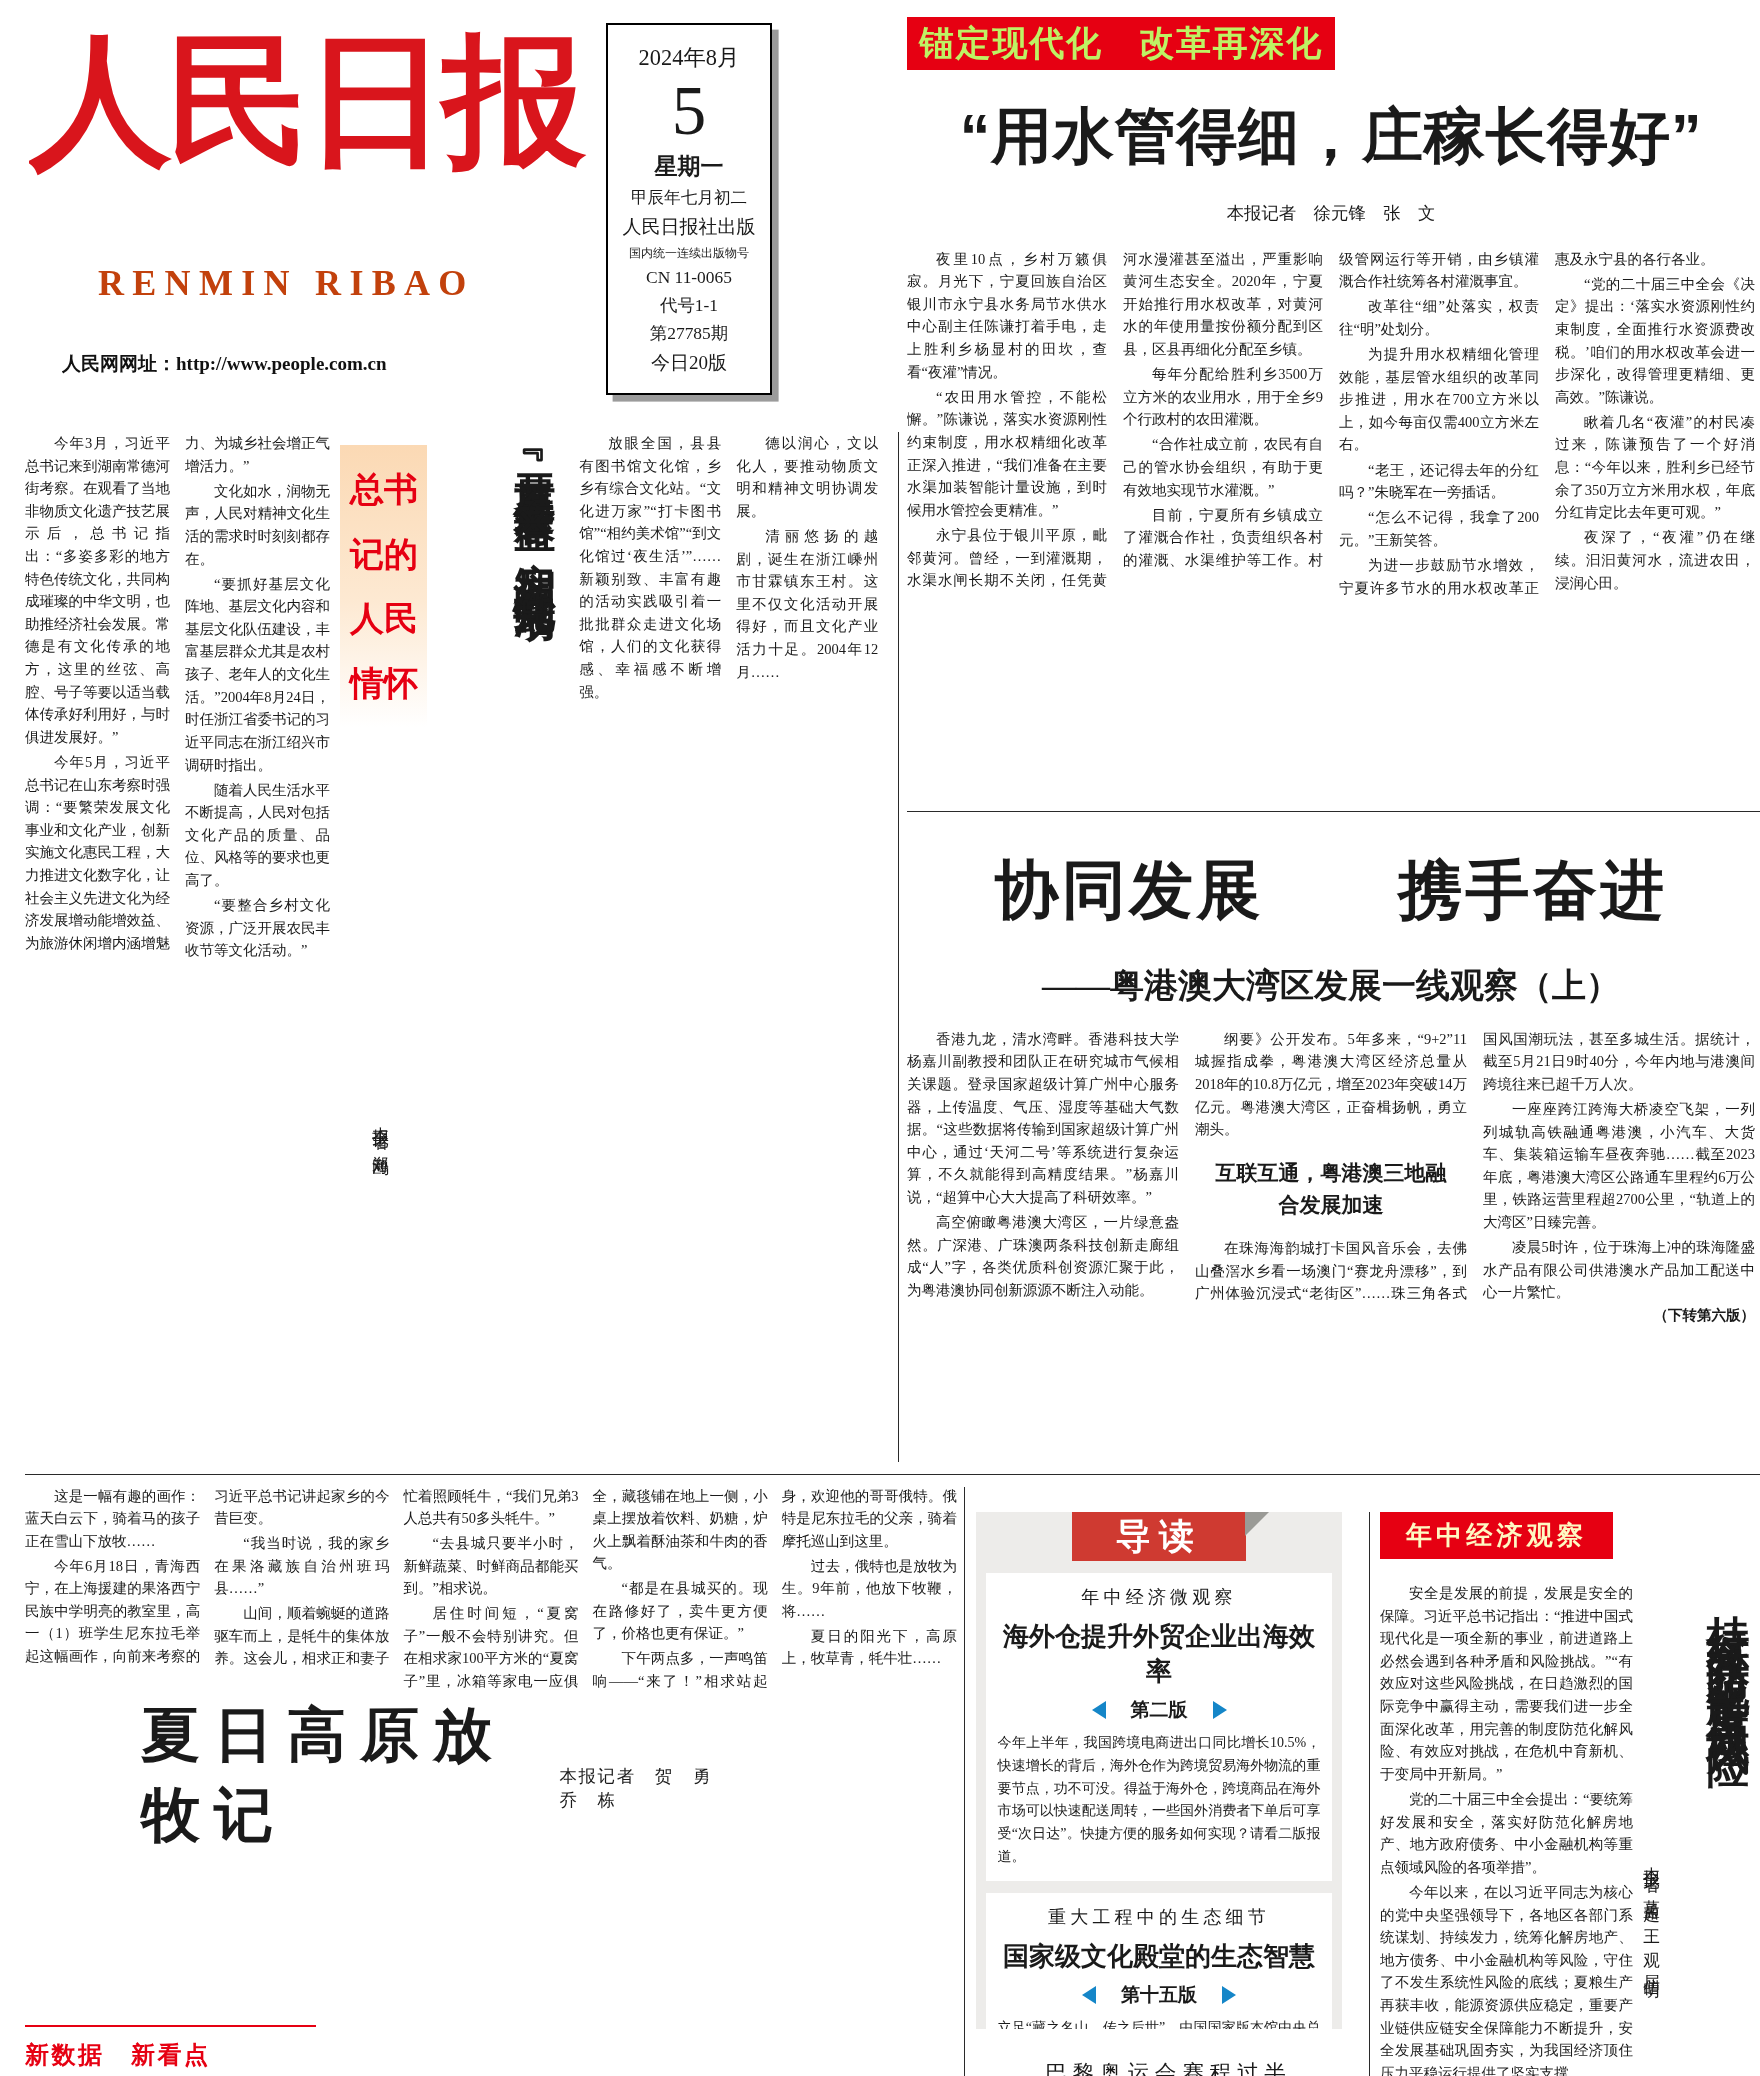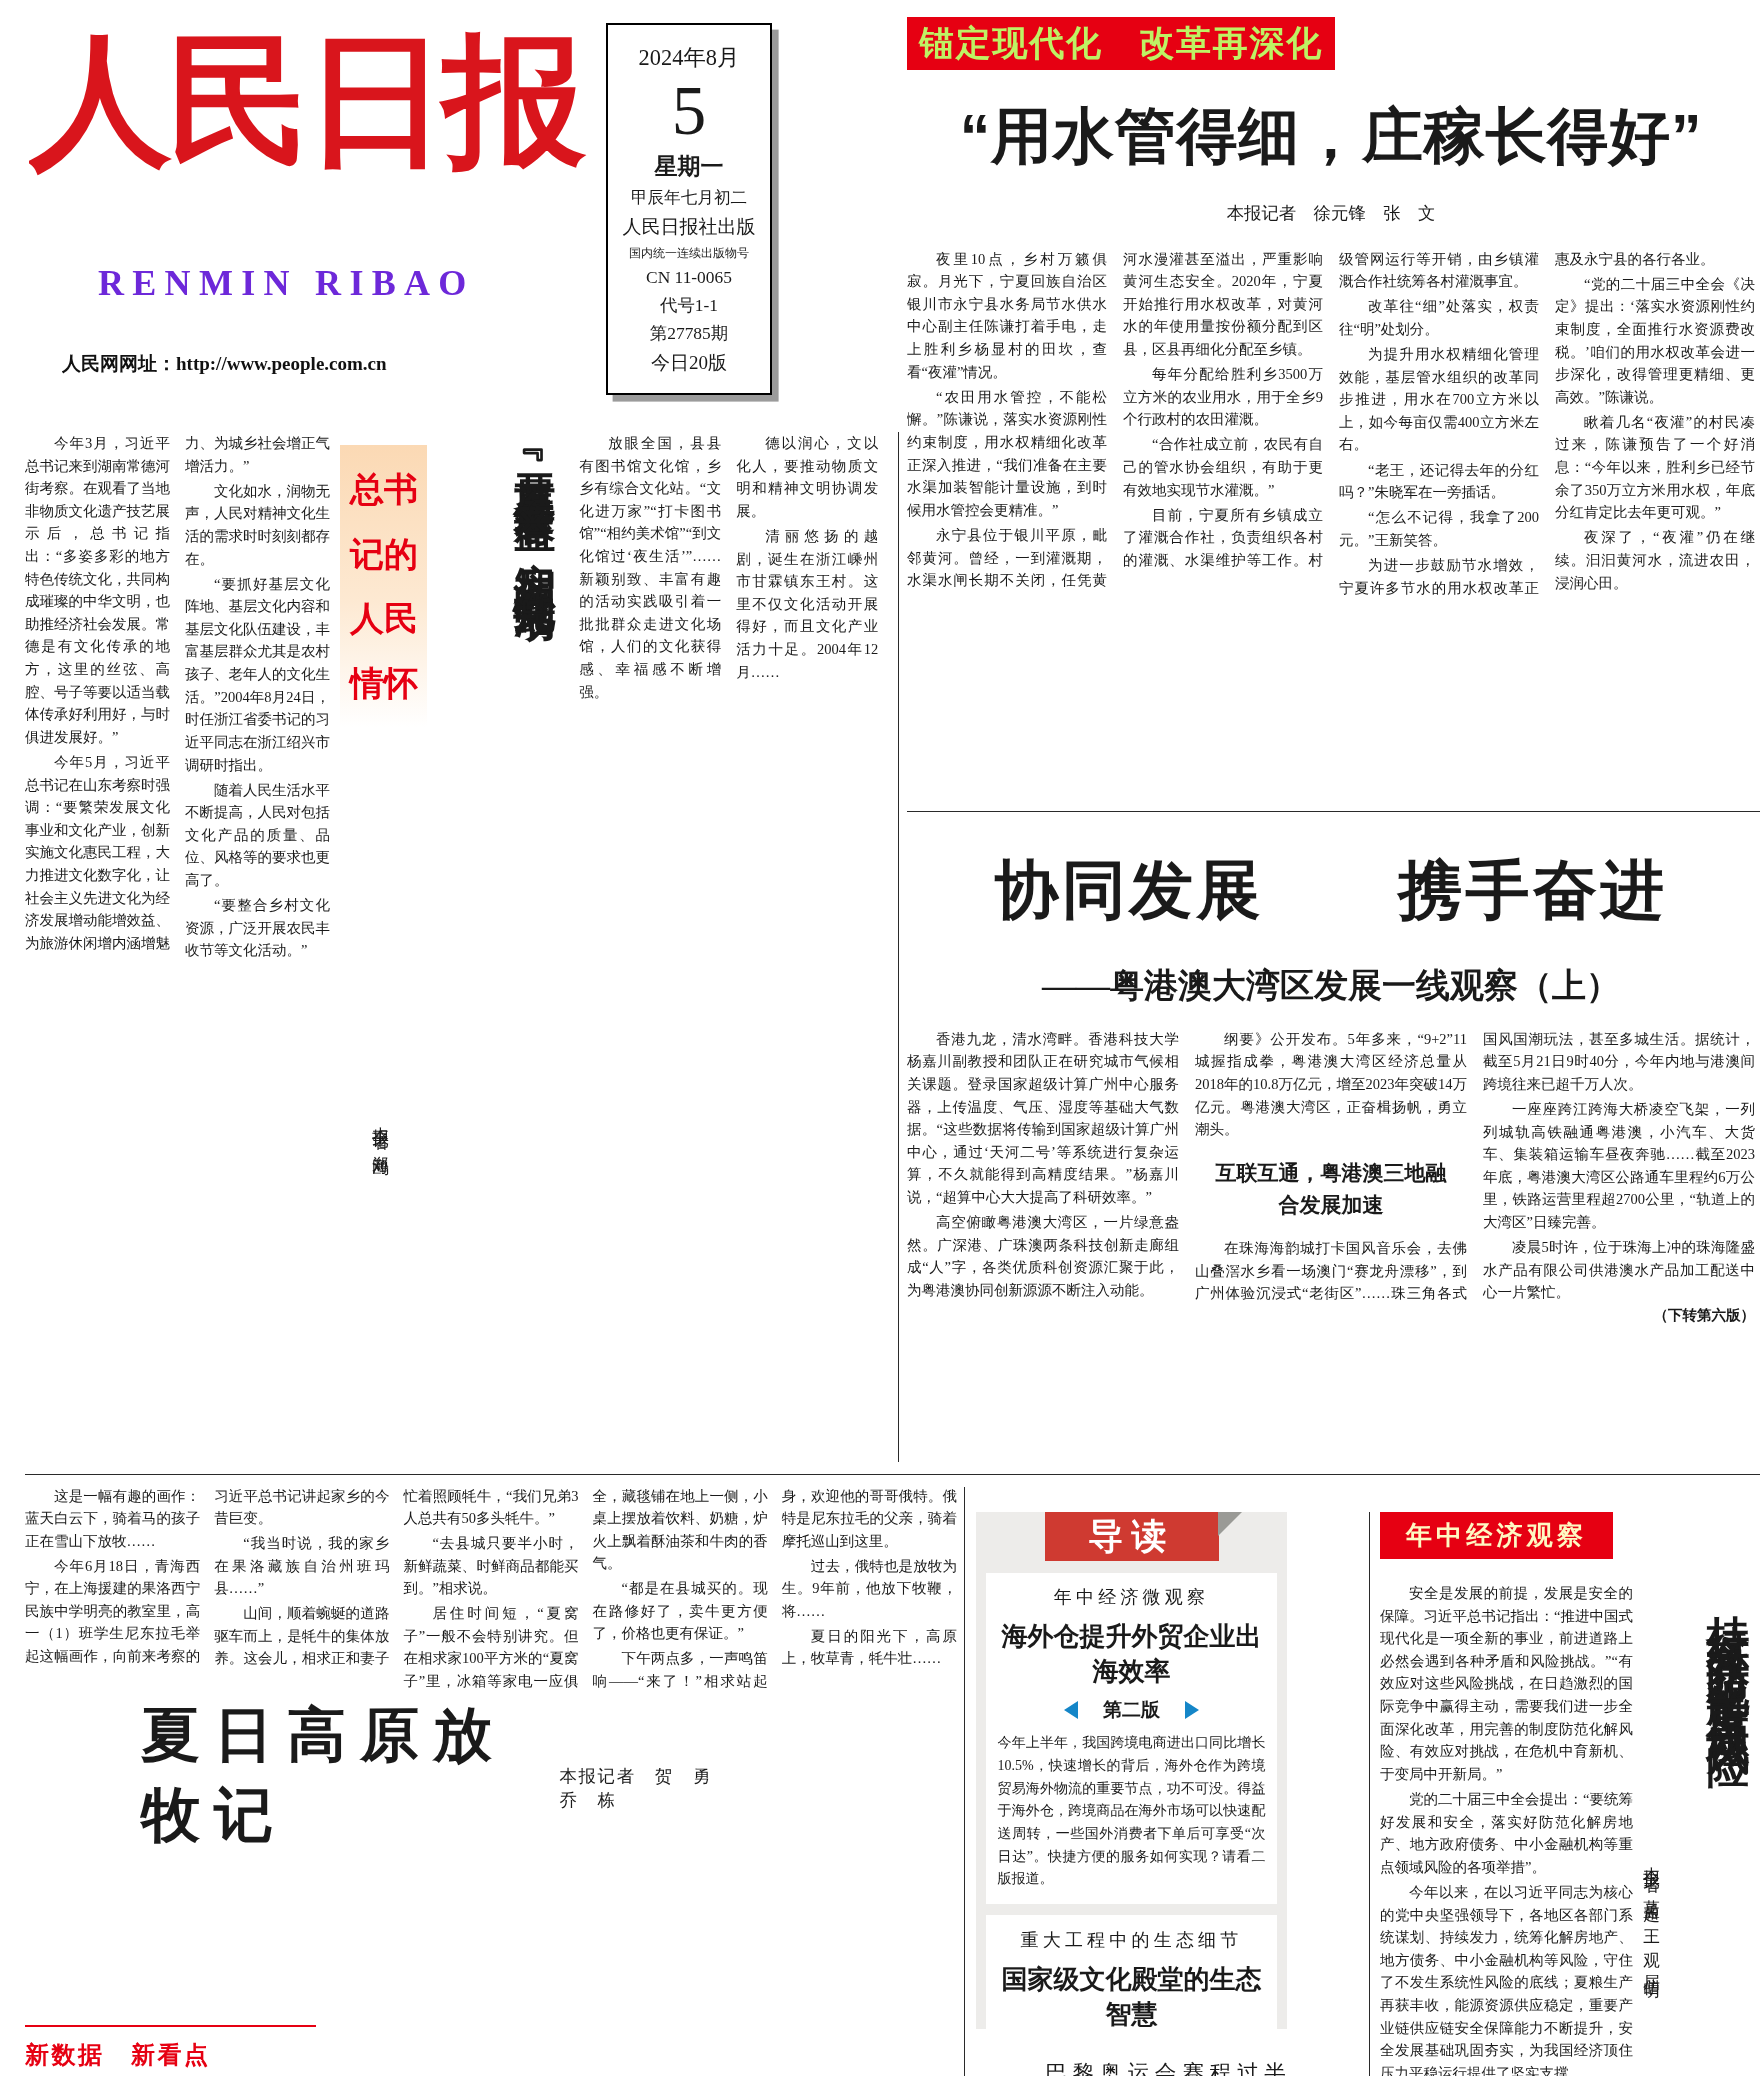--- a/index.html
+++ b/index.html
@@ -7,21 +7,21 @@
         font-family:"Liberation Serif","DejaVu Serif",serif;color:#1a1a1a;}
   .abs{position:absolute;overflow:hidden;}
   .sans{font-family:"Liberation Sans","DejaVu Sans",sans-serif;}
   p{margin:0 0 2.5px 0;text-indent:2em;}
   .rule-h{position:absolute;border-top:1.7px solid #2a2a2a;}
   .rule-v{position:absolute;border-left:1.2px solid #2a2a2a;}
 
   
   #logo{left:29px;top:-12.5px;width:565px;height:266px;font-size:143px;font-weight:bold;
         color:#d9151c;letter-spacing:-5px;line-height:1.6;}
-  #pinyin{left:98px;top:262px;width:457px;font-size:36px;font-weight:bold;color:#6d28d9;
+  #pinyin{left:98px;top:262px;width:457px;font-size:36px;font-weight:bold;color:#c2410c;
         letter-spacing:8.3px;font-family:"Liberation Serif",serif;}
   #website{left:62px;top:351px;width:581px;font-size:19px;font-weight:bold;color:#111;}
   #datebox{left:606px;top:23px;width:166px;height:372px;border:2.1px solid #000;
         box-shadow:6.6px 6.6px 0 #9b9b9b;background:#fff;display:flex;flex-direction:column;
         justify-content:space-between;align-items:center;padding:16.6px 4.2px;box-sizing:border-box;
         text-align:center;}
   #datebox .d1{font-size:22.4px;}
   #datebox .d2{font-size:69px;line-height:1;}
   #datebox .d3{font-size:23px;font-weight:bold;}
   #datebox .d4{font-size:16.6px;}
@@ -69,21 +69,21 @@
   
   #feature{left:25px;top:1485px;width:932px;height:534px;}
   #feature .body{height:534px;column-count:5;column-gap:14px;font-size:14.5px;line-height:1.55;
         text-align:justify;}
   #feature .hblock{position:absolute;left:116px;top:212px;width:606px;height:158px;background:#fff;
         display:flex;flex-direction:row;align-items:center;justify-content:center;}
   #feature .hblock .h{font-size:59px;font-weight:bold;letter-spacing:14px;}
   #feature .hblock .b{font-size:17.4px;margin-top:23px;letter-spacing:1.7px;}
 
   
-  #daodu{left:976px;top:1512px;width:311px;height:517px;background:#edecea;}
+  #daodu{left:976px;top:1512px;width:366px;height:517px;background:#edecea;}
   #daodu .tab{position:relative;width:174px;height:49px;background:#cf3a31;margin:0 auto;
         display:flex;align-items:center;justify-content:center;color:#fff;font-size:35px;
         font-weight:bold;letter-spacing:8.3px;}
   #daodu .tab .fold{position:absolute;right:-23px;top:0;width:0;height:0;
         border-top:24px solid #9a9a96;border-right:24px solid transparent;
         border-bottom:24px solid transparent;border-left:0;}
   #daodu .card{background:#fff;margin:11.6px 10px 0 10px;padding:12.5px 11.6px;}
   #daodu .kick{font-size:18px;text-align:center;letter-spacing:4.2px;}
   #daodu .head{font-size:26px;font-weight:bold;text-align:center;margin:10px 0 8.3px 0;
         font-family:"Liberation Sans","DejaVu Sans",sans-serif;}

